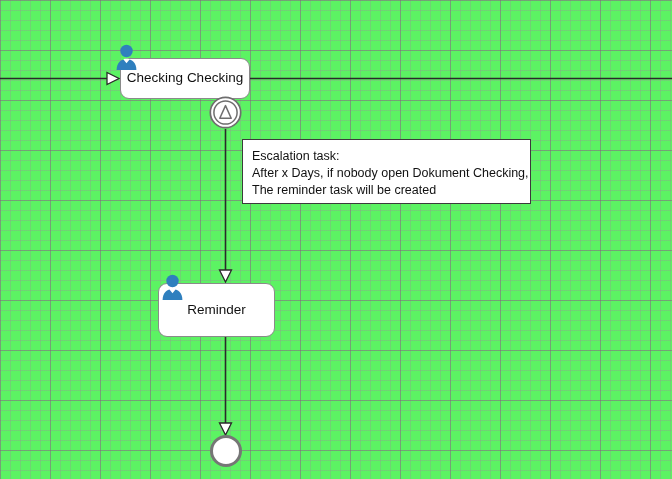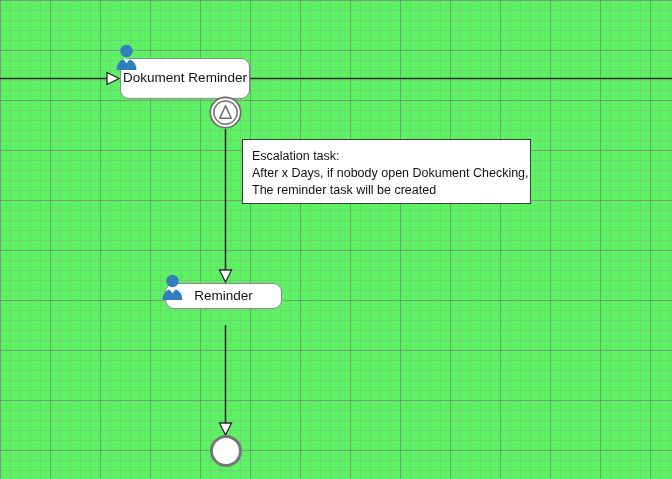--- a/index.html
+++ b/index.html
@@ -54,24 +54,24 @@
   }
 
   #task-dokument-checking {
     left: 120px;
     top: 58px;
     width: 130px;
     height: 41px;
   }
 
   #task-reminder {
-    left: 165px;
+    left: 158px;
     top: 283px;
     width: 117px;
-    height: 26px;
+    height: 54px;
   }
 
   
   .user-icon {
     position: absolute;
     width: 26px;
     height: 27px;
     z-index: 7;
   }
   #user-icon-dokument-checking {
@@ -147,21 +147,21 @@
       <polygon points="219.5,270 231.5,270 225.5,282" fill="#ffffff" stroke="#2a2a2a" stroke-width="1.3"></polygon>
     </g>
 
     <g>
       <line x1="225.5" y1="325" x2="225.5" y2="434" stroke="#2a2a2a" stroke-width="1.6"></line>
       <polygon points="219.5,423 231.5,423 225.5,435" fill="#ffffff" stroke="#2a2a2a" stroke-width="1.3"></polygon>
     </g>
   </svg>
 
   <div class="task" id="task-dokument-checking">
-    <span>Dokument Reminder</span>
+    <span>Checking Checking</span>
   </div>
 
   <svg class="user-icon" id="user-icon-dokument-checking" width="26" height="27" viewBox="0 0 26 27">
     <circle cx="12.5" cy="7" r="6.2" fill="#2f7fbe"></circle>
     <path d="M2.6 26 C2.6 18.6 7.2 15 12.5 15 C17.8 15 22.4 18.6 22.4 26 Z" fill="#2f7fbe"></path>
     <path d="M9.3 15.2 L12.5 19.2 L15.7 15.2 C14.7 14.8 13.6 14.7 12.5 14.7
              C11.4 14.7 10.3 14.8 9.3 15.2 Z" fill="#ffffff"></path>
   </svg>
 
   <svg id="boundary-event-escalation" width="33" height="33" viewBox="0 0 33 33">

